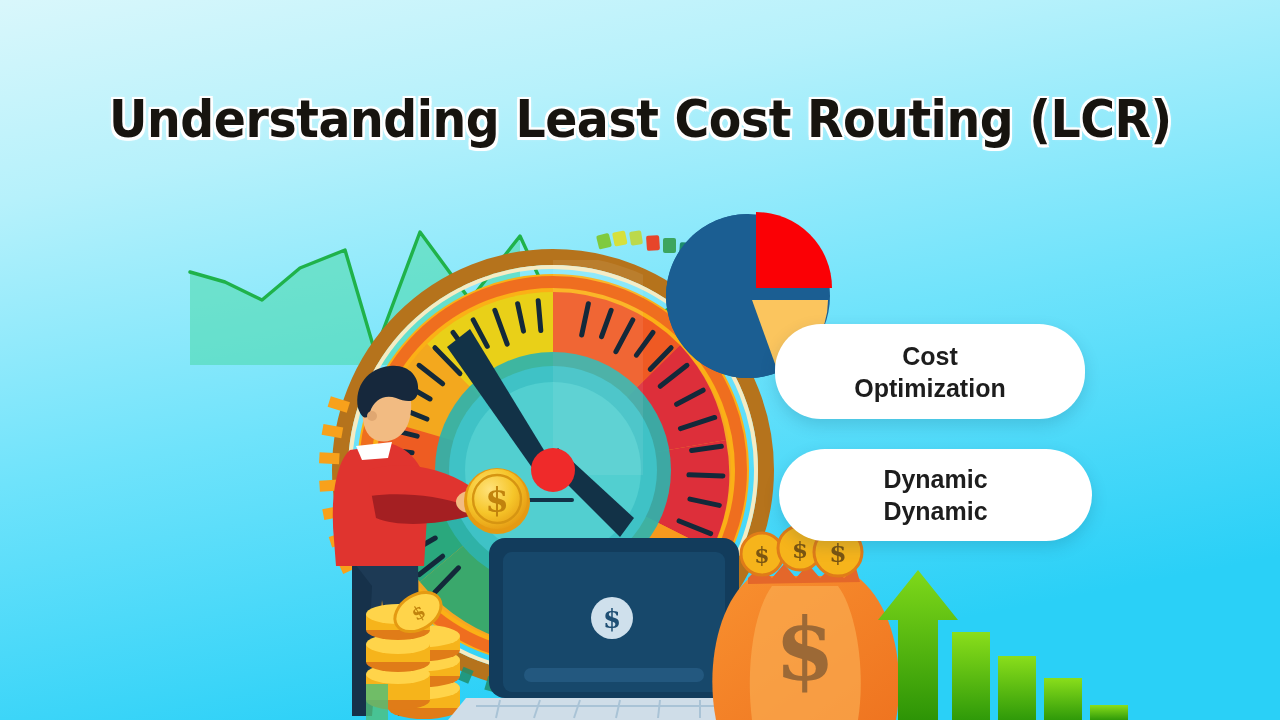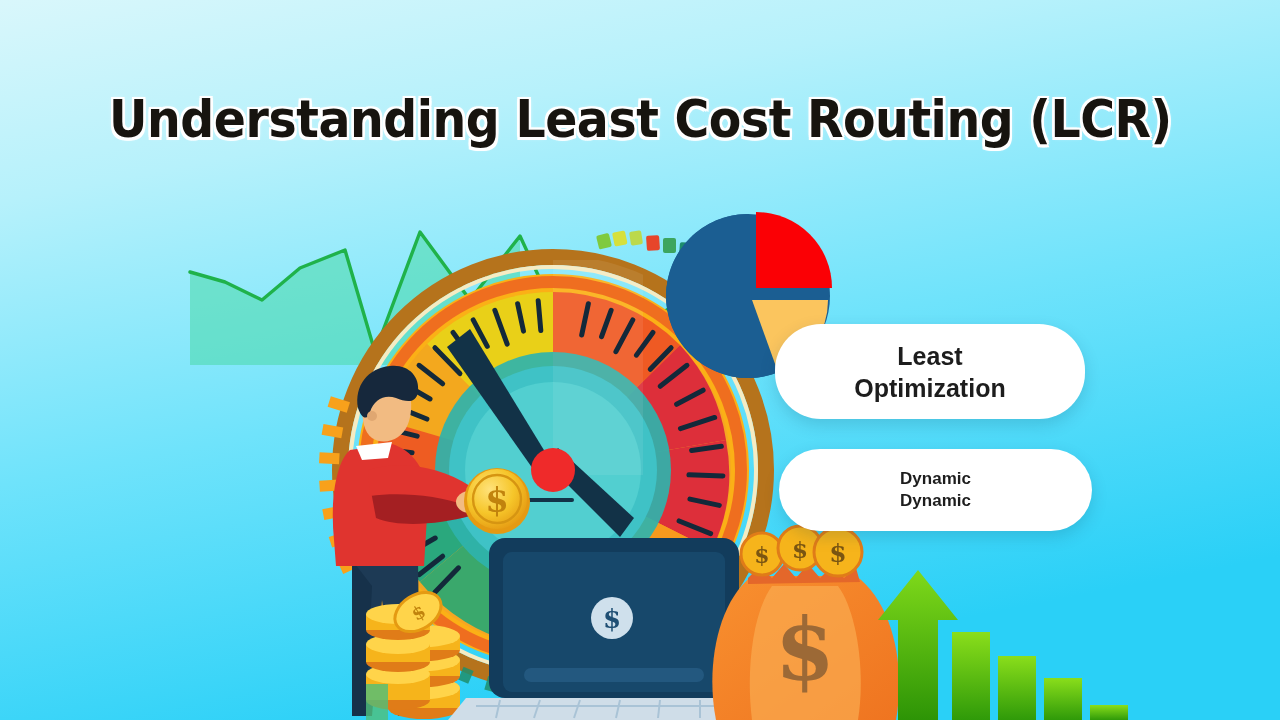--- a/index.html
+++ b/index.html
@@ -44,21 +44,21 @@
     background:#ffffff;
     border-radius:46px;
     display:flex; align-items:center; justify-content:center;
     text-align:center;
     box-shadow:0 6px 16px rgba(8,60,90,.17);
     color:#1d1d1d;
     font-weight:700;
     line-height:1.28;
   }
   #card-cost{ left:775px; top:324px; width:310px; height:95px; font-size:25px; }
-  #card-dyn { left:779px; top:449px; width:313px; height:82px; font-size:17px; }
+  #card-dyn { left:779px; top:449px; width:313px; height:92px; font-size:25px; }
   .card span{ display:block; }
 </style>
 </head>
 <body>
 
 <div id="stage">
 
   <svg id="art" viewBox="0 0 1280 720" aria-hidden="true">
     <defs>
       <linearGradient id="bgGrad" x1="0" y1="0" x2="0.35" y2="1">
@@ -423,21 +423,21 @@
       <rect x="1090" y="705" width="38" height="15" fill="url(#barGrad)"></rect>
     </g>
   </svg>
 
   <div class="title-wrap">
     <h1 class="title">Understanding Least Cost Routing (LCR)</h1>
   </div>
 
   <div class="card" id="card-cost">
     <div>
-      <span>Least</span>
+      <span>Cost</span>
       <span>Optimization</span>
     </div>
   </div>
 
   <div class="card" id="card-dyn">
     <div>
       <span>Dynamic</span>
       <span>Dynamic</span>
     </div>
   </div>

